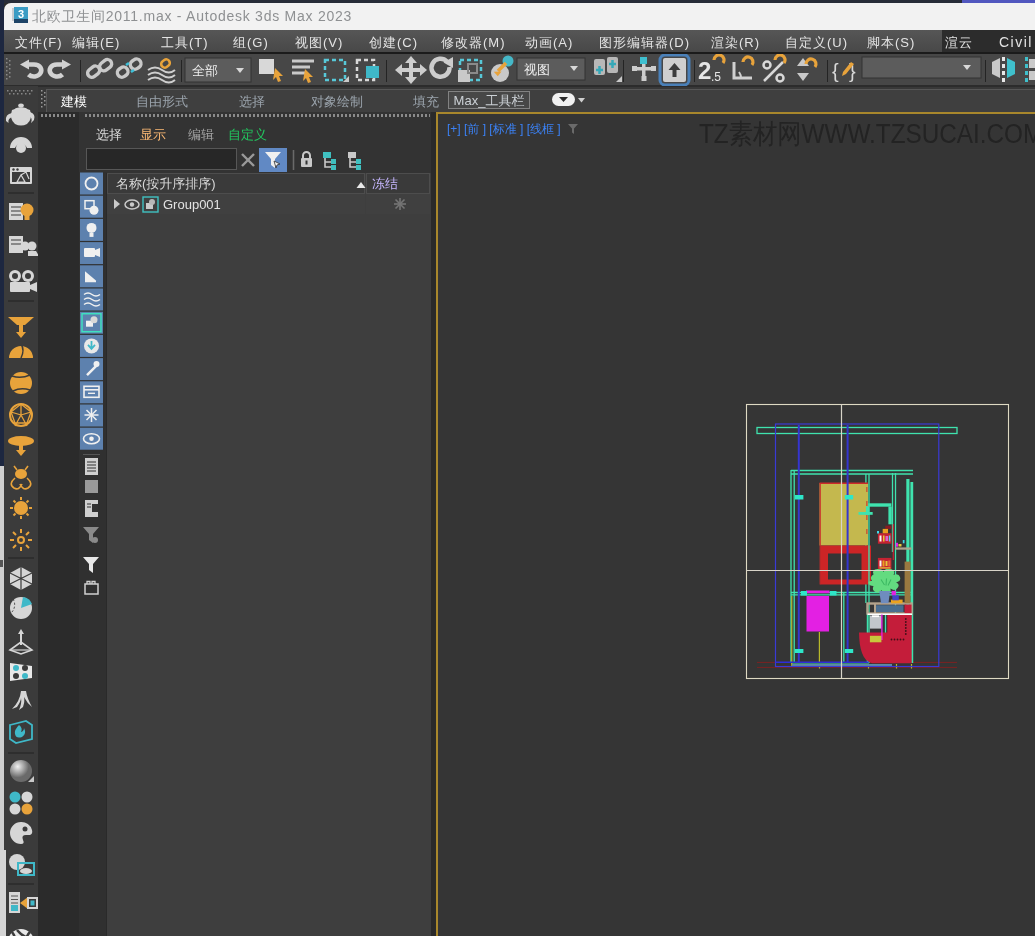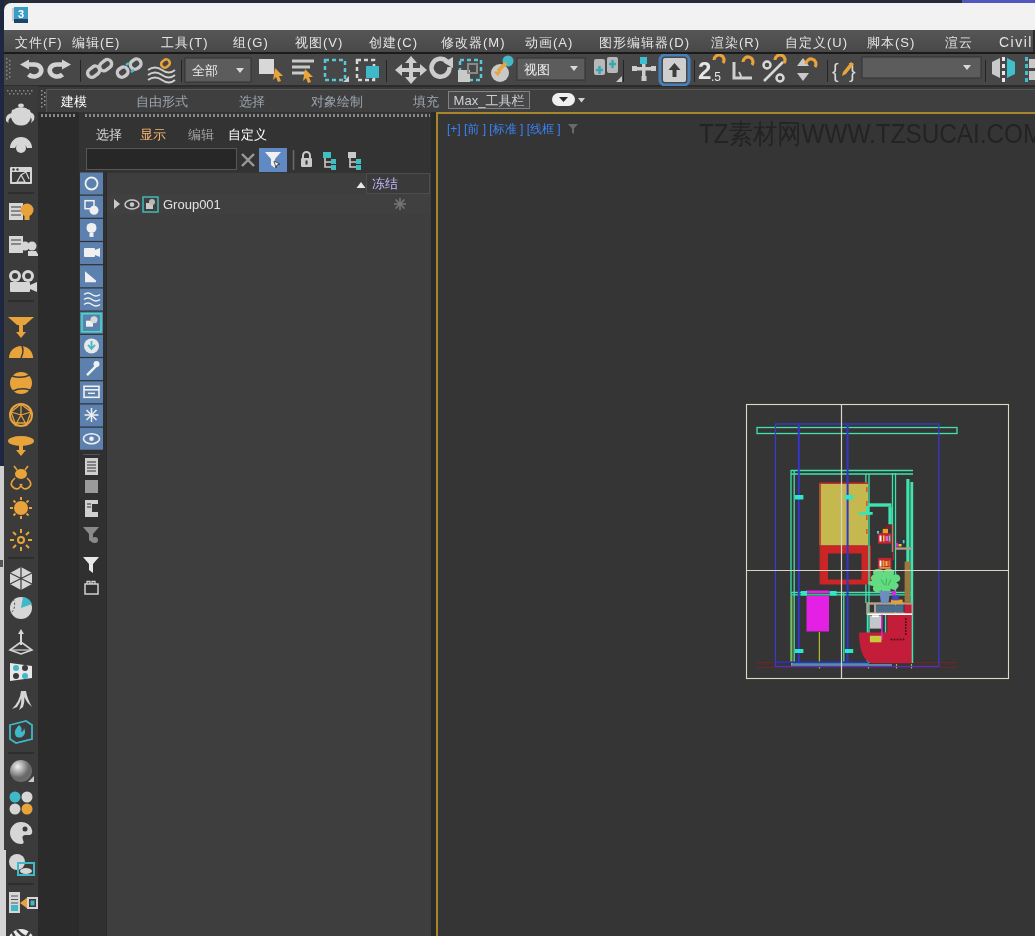--- a/index.html
+++ b/index.html
@@ -6,21 +6,21 @@
 html,body { width:1035px; height:936px; overflow:hidden; background:#2c2c2c; font-family:"Liberation Sans", sans-serif; }
 .abs { position:absolute; }
 #stage { position:relative; width:1035px; height:936px; }
 
 #topstrip { left:0; top:0; width:1035px; height:3px; background:#272c38; }
 #topstrip .blue { position:absolute; left:962px; top:0; width:73px; height:3px; background:#5157bf; }
 
 #titlebar { left:4px; top:3px; width:1031px; height:27px; background:#f2f2f2; border-top-left-radius:7px; }
 #titletext { left:32px; top:8px; font-size:14px; color:#8e9092; letter-spacing:0.75px; }
 
-#menubar { left:4px; top:30px; width:1029px; height:22px; background:linear-gradient(#565656,#484848); }
+#menubar { left:4px; top:30px; width:938px; height:22px; background:linear-gradient(#565656,#484848); }
 .mi { position:absolute; top:4px; font-size:13px; color:#e4e4e4; white-space:nowrap; letter-spacing:1px; }
 #menusep { left:4px; top:52px; width:1031px; height:2px; background:#1b1b1b; }
 
 #toolbar { left:4px; top:54px; width:1031px; height:31px; background:#474747; }
 #tbsep { left:4px; top:85px; width:1031px; height:2px; background:#2c2c2c; }
 
 #ribbon { left:46px; top:89px; width:989px; height:23px; background:#3f3f3f; border-top:1px solid #575757; border-left:1px solid #575757; }
 #ribbonbg { left:4px; top:87px; width:1031px; height:25px; background:#383838; }
 .tab { position:absolute; top:3px; font-size:13px; color:#9ba4ad; white-space:nowrap; }
 #maxtab { position:absolute; left:401px; top:1px; width:82px; height:18px; background:#474747; border:1px solid #828282; color:#ccd1d6; font-size:13px; text-align:center; line-height:17px; }
@@ -42,20 +42,21 @@
 #vplabel { left:447px; top:121px; font-size:12px; color:#3b82f6; }
 #watermark { left:699px; top:116px; font-size:27px; color:#232323; white-space:nowrap; transform:scaleX(0.9); transform-origin:0 0; }
 </style>
 </head>
 <body>
 <div id="stage">
   <div class="abs" id="titlebar"></div>
   <div class="abs" id="topstrip">
       <div class="blue"></div>
     </div>
+  <div class="abs" id="titletext">北欧卫生间2011.max - Autodesk 3ds Max 2023</div>
   <svg class="abs" style="left:12px;top:7px" width="16" height="16" viewBox="0 0 16 16">
     <rect x="0" y="1" width="13" height="13" fill="#c8ccd0"></rect>
     <rect x="2" y="0" width="14" height="12" fill="#3b9cc4"></rect>
     <rect x="2" y="12" width="14" height="4" fill="#1e4467"></rect>
     <text x="9" y="10.5" font-size="11" font-weight="bold" fill="#fff" text-anchor="middle">3</text>
   </svg>
   <div class="abs" id="menubar">
     <div class="mi" style="left:11px">文件(F)</div>
     <div class="mi" style="left:68px">编辑(E)</div>
     <div class="mi" style="left:157px">工具(T)</div>
@@ -430,21 +431,21 @@
   </svg>
   <div class="abs" id="darkcol"></div>
   <div class="abs" id="explorer"></div>
   <div class="abs" style="left:79px;top:172px;width:28px;height:764px;background:#303030"></div>
   <div class="abs" style="left:106px;top:173px;width:325px;height:763px;background:#3e3e3e;border-left:1px solid #2a2a2a"></div>
   <div class="abs" style="left:85px;top:114px;width:345px;height:3px;background-image:repeating-linear-gradient(90deg,#8a8a8a 0 2px,transparent 2px 4px)"></div>
   <div class="abs" style="left:41px;top:114px;width:36px;height:3px;background-image:repeating-linear-gradient(90deg,#8a8a8a 0 2px,transparent 2px 4px)"></div>
   <div class="abs" style="left:96px;top:126px;font-size:13px;color:#dcdcdc">选择</div>
   <div class="abs" style="left:140px;top:126px;font-size:13px;color:#fdba74">显示</div>
   <div class="abs" style="left:188px;top:126px;font-size:13px;color:#a3a3a3">编辑</div>
-  <div class="abs" style="left:228px;top:126px;font-size:13px;color:#ffffff">自定义</div>
+  <div class="abs" style="left:228px;top:126px;font-size:13px;color:#22c55e">自定义</div>
   <div class="abs" style="left:86px;top:148px;width:151px;height:22px;background:#272727;border:1px solid #575757"></div>
   <svg class="abs" style="left:238px;top:148px" width="194" height="24" viewBox="0 0 194 24">
     <g stroke="#9a9a9a" stroke-width="2.4">
         <line x1="4" y1="6" x2="16" y2="18"></line>
         <line x1="16" y1="6" x2="4" y2="18"></line>
       </g>
     <rect x="21" y="0" width="28" height="24" fill="#6189c4"></rect>
     <path d="M27 4 l16 0 l-6 7 l0 9 l-4 -3 l0 -6 z" fill="#f0f0f0"></path>
     <path d="M36 13 l6 3 l-3 1 l-1 3 z" fill="#f0f0f0" stroke="#333" stroke-width="0.8"></path>
     <line x1="55.5" y1="2" x2="55.5" y2="22" stroke="#6a6a6a" stroke-width="1.6"></line>
@@ -460,20 +461,21 @@
         <rect x="93" y="17" width="5" height="5" fill="#3fc0c0"></rect>
     </g>
     <g>
       <rect x="110" y="4" width="8" height="6" fill="#c9c9c9"></rect>
       <path d="M112 10 v9 h6 M112 14 h6" stroke="#c9c9c9" stroke-width="1.6" fill="none"></path>
       <rect x="118" y="11" width="5" height="5" fill="#3fc0c0"></rect>
         <rect x="118" y="17" width="5" height="5" fill="#3fc0c0"></rect>
     </g>
   </svg>
 
+  <div class="abs" style="left:107px;top:173px;width:258px;height:21px;background:#3a3a3a;border:1px solid #4d4d4d;color:#d8d8d8;font-size:13px;line-height:19px;padding-left:8px">名称(按升序排序)</div>
   <svg class="abs" style="left:355px;top:180px" width="12" height="9">
       <path d="M1.5 8 l4.5 -6 l4.5 6 z" fill="#e8e8e8"></path>
     </svg>
   <div class="abs" style="left:366px;top:173px;width:64px;height:21px;background:#3a3a3a;border:1px solid #4d4d4d;color:#c4b5fd;font-size:13px;line-height:19px;padding-left:5px">冻结</div>
 
   <div class="abs" style="left:107px;top:194px;width:258px;height:20px;background:#404040"></div>
   <div class="abs" style="left:366px;top:194px;width:64px;height:20px;background:#404040"></div>
   <svg class="abs" style="left:110px;top:196px" width="60" height="17" viewBox="0 0 60 17">
     <path d="M4 3 l6 5 l-6 5 z" fill="#c9c9c9"></path>
     <ellipse cx="22" cy="8.5" rx="7" ry="4.5" fill="none" stroke="#c9c9c9" stroke-width="1.5"></ellipse>

